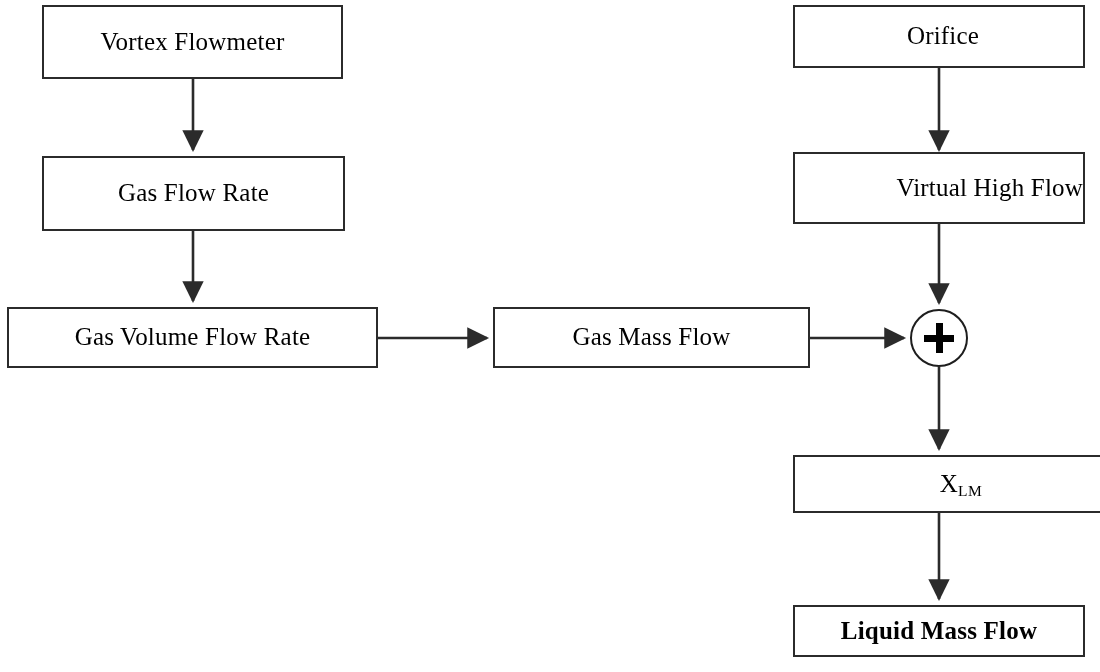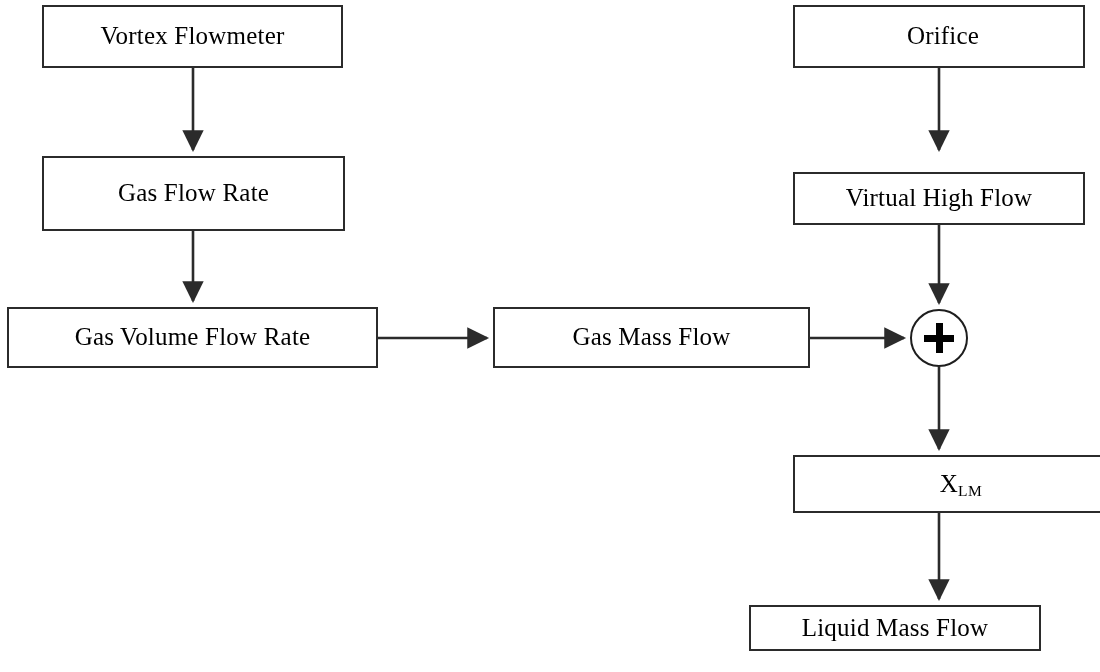--- a/index.html
+++ b/index.html
@@ -104,49 +104,49 @@
 
     <line x1="939" y1="68" x2="939" y2="150" stroke="#2b2b2b" stroke-width="2.6" marker-end="url(#arrowhead)"></line>
 
     <line x1="939" y1="213" x2="939" y2="303" stroke="#2b2b2b" stroke-width="2.6" marker-end="url(#arrowhead)"></line>
 
     <line x1="939" y1="367" x2="939" y2="449" stroke="#2b2b2b" stroke-width="2.6" marker-end="url(#arrowhead)"></line>
 
     <line x1="939" y1="513" x2="939" y2="599" stroke="#2b2b2b" stroke-width="2.6" marker-end="url(#arrowhead)"></line>
   </svg>
 
-  <div class="node" style="left:42px; top:5px; width:301px; height:63px;">
+  <div class="node" style="left:42px; top:5px; width:301px; height:74px;">
     <span class="node-label">Vortex Flowmeter</span>
   </div>
 
   <div class="node" style="left:42px; top:156px; width:303px; height:75px;">
     <span class="node-label">Gas Flow Rate</span>
   </div>
 
   <div class="node" style="left:7px; top:307px; width:371px; height:61px;">
     <span class="node-label">Gas Volume Flow Rate</span>
   </div>
 
   <div class="node" style="left:493px; top:307px; width:317px; height:61px;">
     <span class="node-label">Gas Mass Flow</span>
   </div>
 
   <div class="node" style="left:793px; top:5px; width:292px; height:63px;padding-left:8px;">
     <span class="node-label">Orifice</span>
   </div>
 
-  <div class="node" style="left:793px; top:172px; width:292px; height:53px;">
+  <div class="node" style="left:793px; top:152px; width:292px; height:72px;justify-content:flex-end;">
     <span class="node-label">Virtual High Flow</span>
   </div>
 
   <div class="node" style="left:793px; top:455px; width:336px; height:58px;">
     <span class="node-label"><span>X</span><span class="sub">LM</span></span>
   </div>
 
-  <div class="node" style="left:749px; top:605px; width:292px; height:46px;">
+  <div class="node" style="left:793px; top:605px; width:292px; height:52px;font-weight:bold;">
     <span class="node-label">Liquid Mass Flow</span>
   </div>
 
   <div class="adder" style="left:910px; top:309px; width:58px; height:58px;">
     <span class="adder-glyph"></span>
   </div>
 
 </div>
 
 </body></html>

